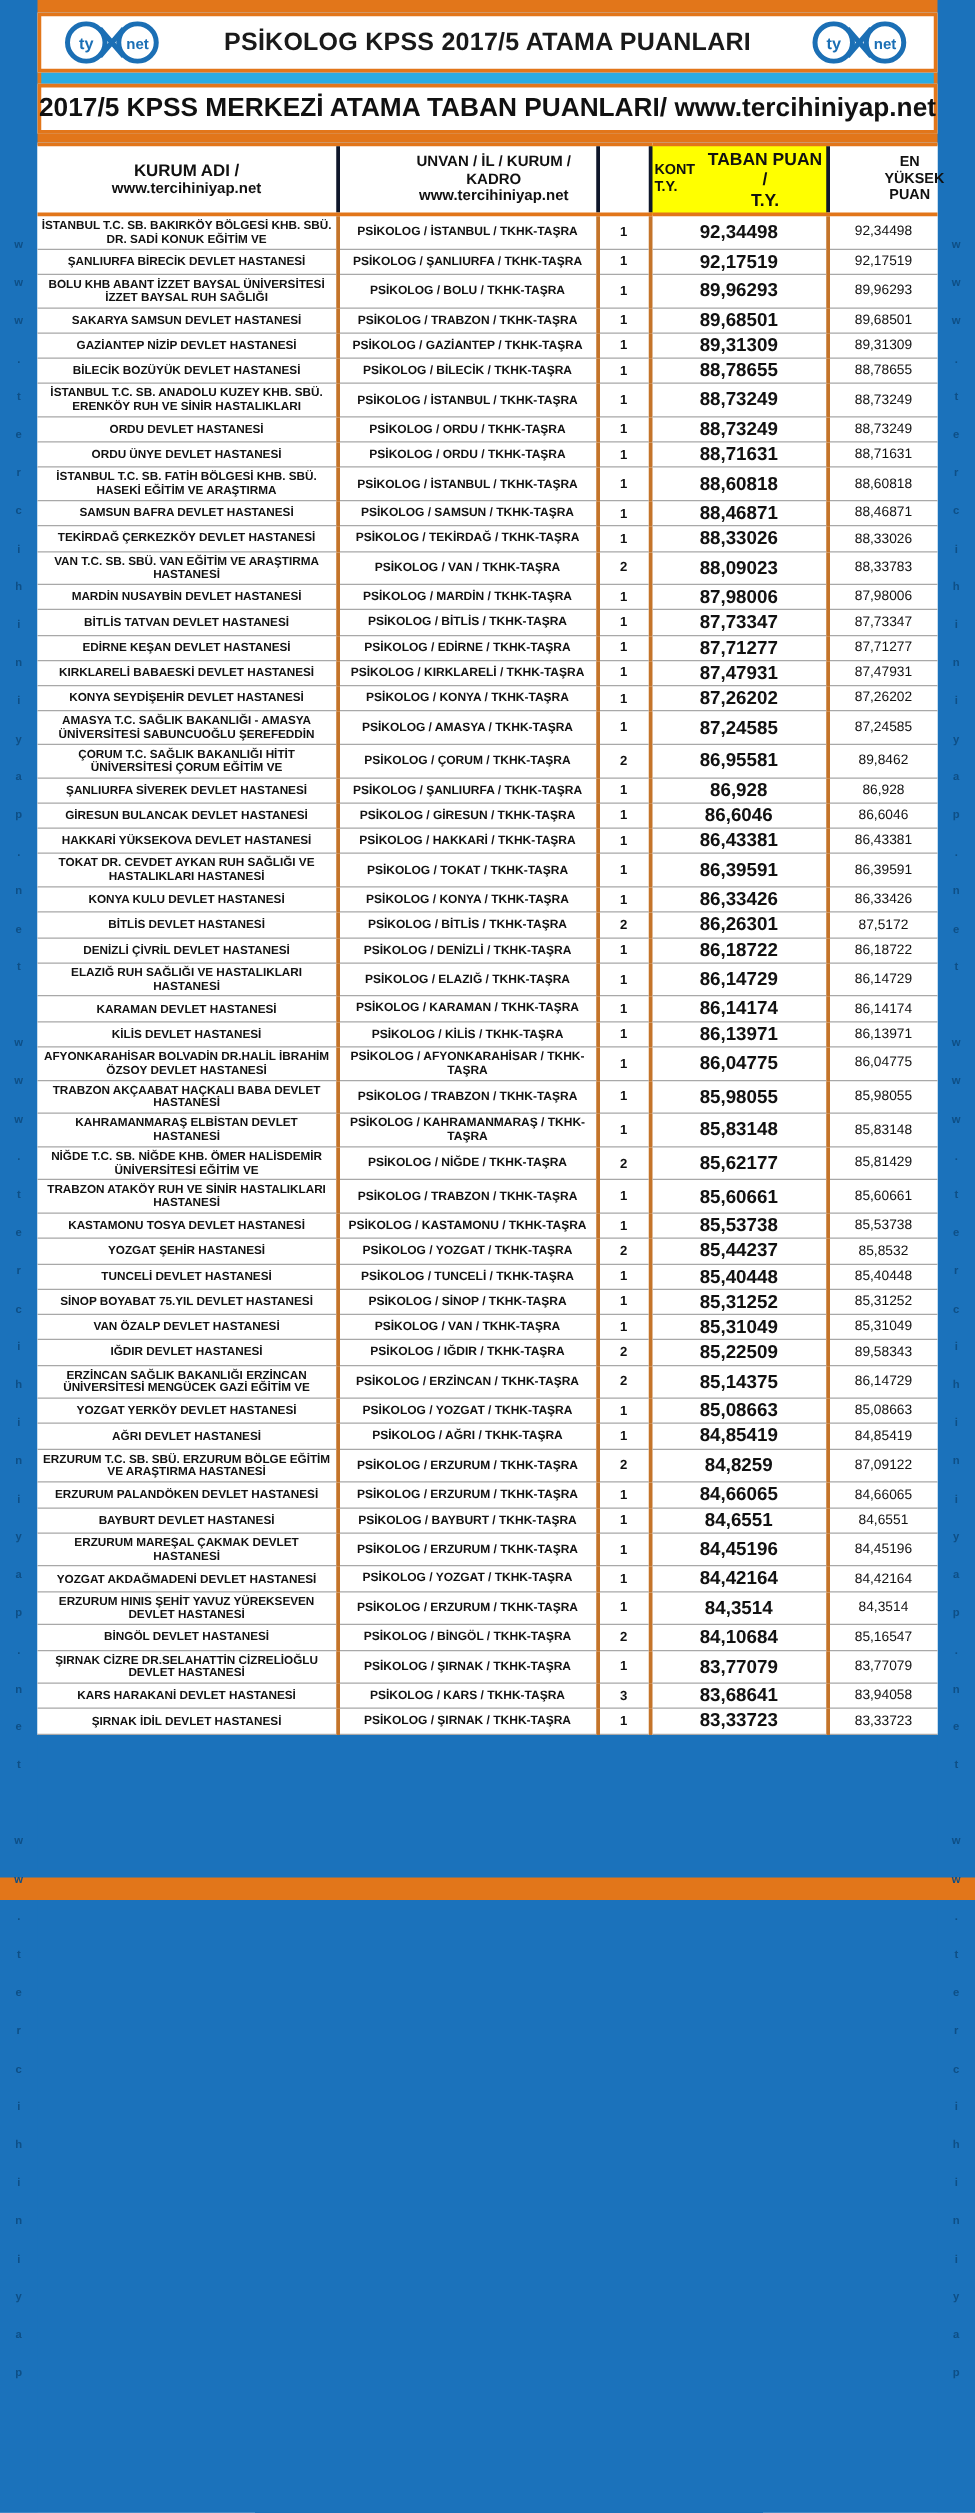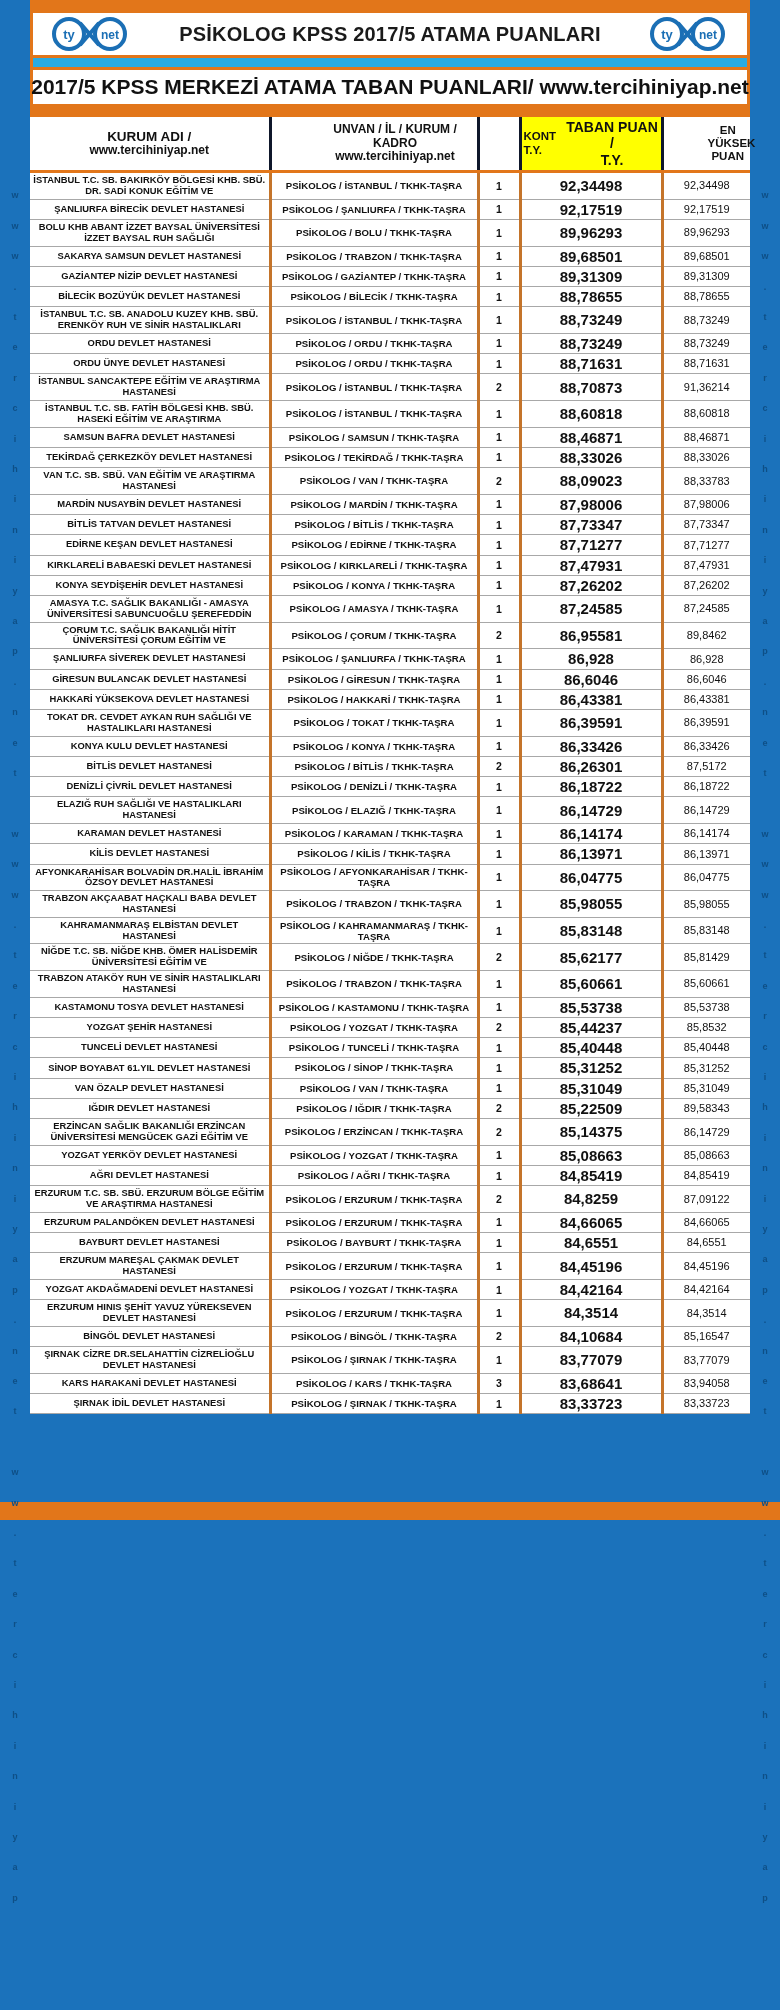--- a/index.html
+++ b/index.html
@@ -263,27 +263,20 @@
             <td class="enyuk sep">88,73249</td>
           </tr>
           <tr>
             <td class="kurum">ORDU ÜNYE DEVLET HASTANESİ</td>
             <td class="unvan sep">PSİKOLOG / ORDU / TKHK-TAŞRA</td>
             <td class="kont sep">1</td>
             <td class="taban sep">88,71631</td>
             <td class="enyuk sep">88,71631</td>
           </tr>
           <tr>
-            <td class="kurum">İSTANBUL SANCAKTEPE EĞİTİM VE ARAŞTIRMA HASTANESİ</td>
-            <td class="unvan sep">PSİKOLOG / İSTANBUL / TKHK-TAŞRA</td>
-            <td class="kont sep">2</td>
-            <td class="taban sep">88,70873</td>
-            <td class="enyuk sep">91,36214</td>
-          </tr>
-          <tr>
             <td class="kurum">İSTANBUL T.C. SB. FATİH BÖLGESİ KHB. SBÜ. HASEKİ EĞİTİM VE ARAŞTIRMA</td>
             <td class="unvan sep">PSİKOLOG / İSTANBUL / TKHK-TAŞRA</td>
             <td class="kont sep">1</td>
             <td class="taban sep">88,60818</td>
             <td class="enyuk sep">88,60818</td>
           </tr>
           <tr>
             <td class="kurum">SAMSUN BAFRA DEVLET HASTANESİ</td>
             <td class="unvan sep">PSİKOLOG / SAMSUN / TKHK-TAŞRA</td>
             <td class="kont sep">1</td>
@@ -473,21 +466,21 @@
             <td class="enyuk sep">85,8532</td>
           </tr>
           <tr>
             <td class="kurum">TUNCELİ DEVLET HASTANESİ</td>
             <td class="unvan sep">PSİKOLOG / TUNCELİ / TKHK-TAŞRA</td>
             <td class="kont sep">1</td>
             <td class="taban sep">85,40448</td>
             <td class="enyuk sep">85,40448</td>
           </tr>
           <tr>
-            <td class="kurum">SİNOP BOYABAT 61.YIL DEVLET HASTANESİ</td>
+            <td class="kurum">SİNOP BOYABAT 75.YIL DEVLET HASTANESİ</td>
             <td class="unvan sep">PSİKOLOG / SİNOP / TKHK-TAŞRA</td>
             <td class="kont sep">1</td>
             <td class="taban sep">85,31252</td>
             <td class="enyuk sep">85,31252</td>
           </tr>
           <tr>
             <td class="kurum">VAN ÖZALP DEVLET HASTANESİ</td>
             <td class="unvan sep">PSİKOLOG / VAN / TKHK-TAŞRA</td>
             <td class="kont sep">1</td>
             <td class="taban sep">85,31049</td>

